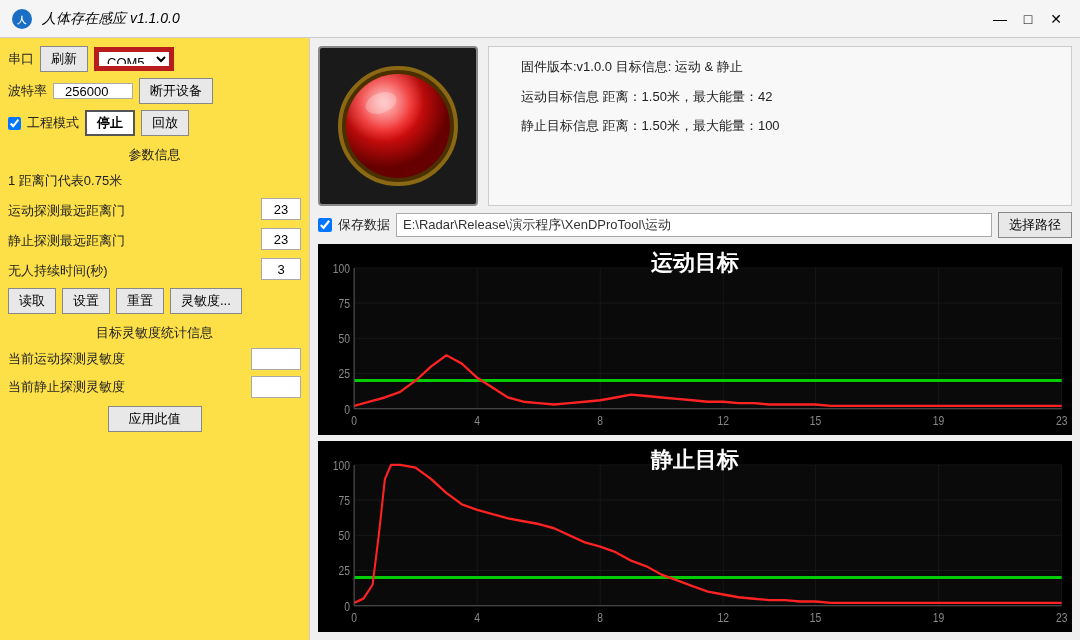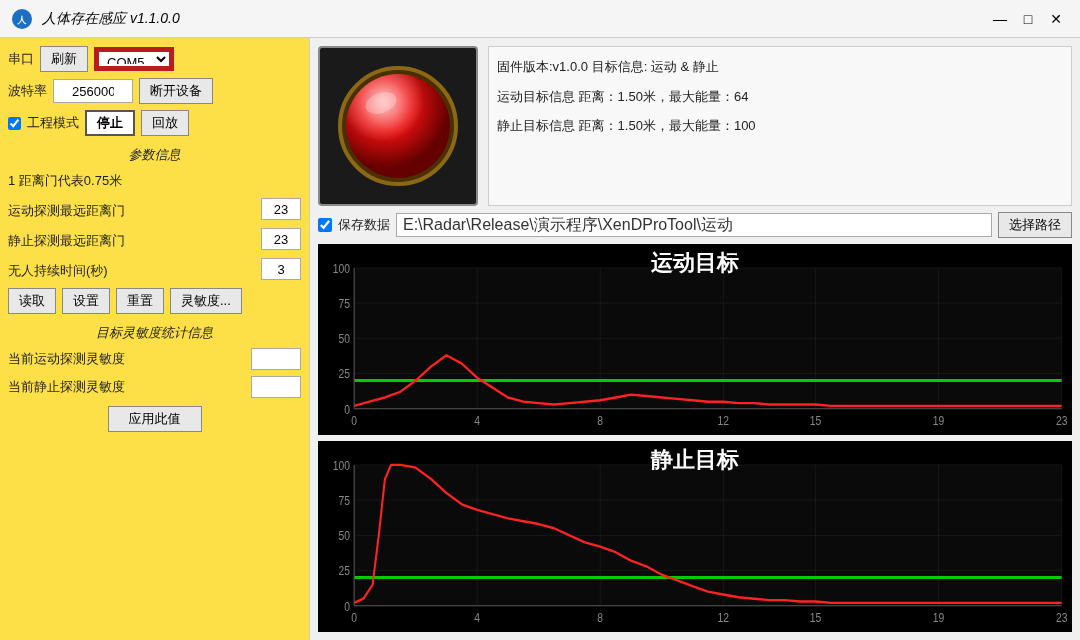--- a/index.html
+++ b/index.html
@@ -61,23 +61,23 @@
       margin-bottom: 6px;
       gap: 6px;
     }
     .label {
       font-size: 13px;
       color: #222;
     }
     .input-field {
       border: 1px solid #aaa;
       background: white;
-      padding: 2px 18px;
-      font-size: 13px;
-      height: 24px;
+      padding: 2px 11px;
+      font-size: 13px;
+      height: 16px;
     }
     .btn {
       border: 1px solid #888;
       background: #e8e8e8;
       padding: 2px 10px;
       font-size: 13px;
       cursor: pointer;
       height: 26px;
     }
     .btn.active {
@@ -96,21 +96,20 @@
     .checkbox-row {
       display: flex;
       align-items: center;
       gap: 6px;
     }
     .section-title {
       text-align: center;
       font-size: 13px;
       margin: 10px 0 6px;
       color: #222;
-      font-style: italic;
     }
     .param-row {
       display: flex;
       align-items: flex-end;
       justify-content: space-between;
       margin-bottom: 8px;
       margin-top: 8px;
     }
     .param-label { font-size: 13px; color: #222; }
     .param-value {
@@ -166,40 +165,40 @@
       align-items: center;
       justify-content: center;
       background: #1a1a1a;
       border: 2px solid #888;
       border-radius: 4px;
     }
     .info-box {
       flex: 1;
       background: #f8f8f8;
       border: 1px solid #ccc;
-      padding: 10px 8px;
+      padding: 10px 32px;
       display: flex;
       flex-direction: column;
       gap: 10px;
       font-size: 13px;
     }
     .info-line { color: #222; line-height: 1.5; }
 
     .save-row {
       display: flex;
       align-items: center;
       gap: 6px;
     }
     .save-checkbox { width: 14px; height: 14px; cursor: pointer; }
     .path-field {
       flex: 1;
       border: 1px solid #aaa;
       background: white;
       padding: 2px 6px;
-      font-size: 16px;
+      font-size: 13px;
       height: 24px;
       color: #333;
     }
 
     
     .chart-container {
       flex: 1;
       background: black;
       position: relative;
       overflow: hidden;
@@ -320,21 +319,21 @@
           </defs>
           <circle cx="65" cy="65" r="58" fill="#4a3000" stroke="#8B6914" stroke-width="4"></circle>
           <circle cx="65" cy="65" r="52" fill="url(#sphereGrad)"></circle>
           <circle cx="65" cy="65" r="52" fill="url(#shineGrad)"></circle>
           <ellipse cx="48" cy="42" rx="16" ry="10" fill="rgba(255,255,255,0.25)" transform="rotate(-20 48 42)"></ellipse>
         </svg>
       </div>
 
       <div class="info-box">
         <div class="info-line">固件版本:v1.0.0  目标信息:  运动 &amp; 静止</div>
-        <div class="info-line">运动目标信息  距离：1.50米，最大能量：64</div>
+        <div class="info-line">运动目标信息  距离：1.50米，最大能量：42</div>
         <div class="info-line">静止目标信息  距离：1.50米，最大能量：100</div>
       </div>
     </div>
 
     <div class="save-row">
       <input type="checkbox" class="save-checkbox" checked="" style="">
       <span class="label">保存数据</span>
       <input class="path-field" type="text" value="E:\Radar\Release\演示程序\XenDProTool\运动" style="">
       <button class="btn">选择路径</button>
     </div>

